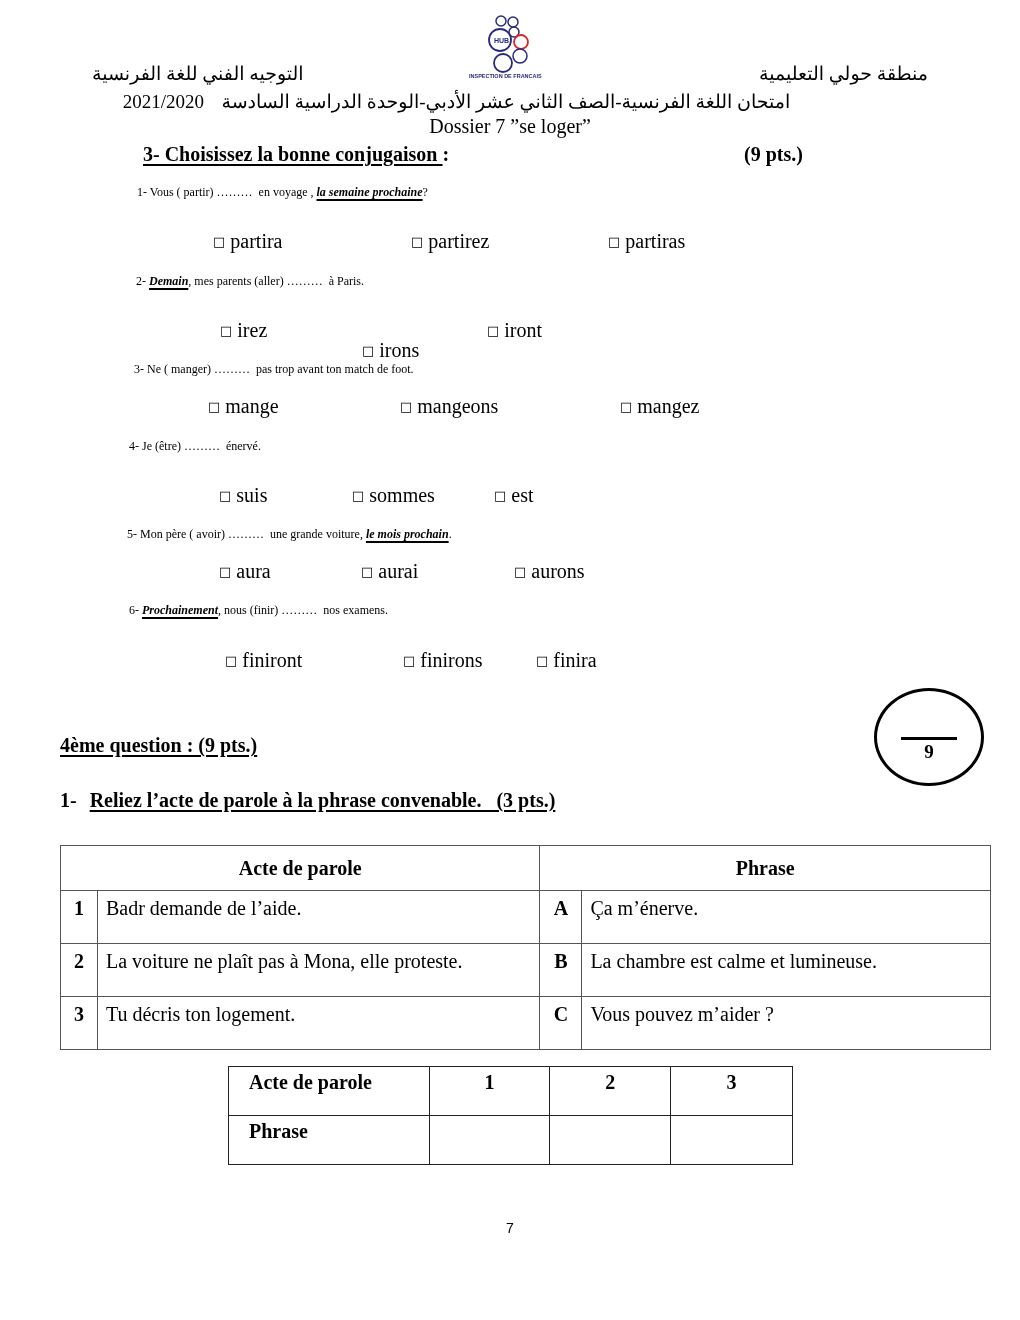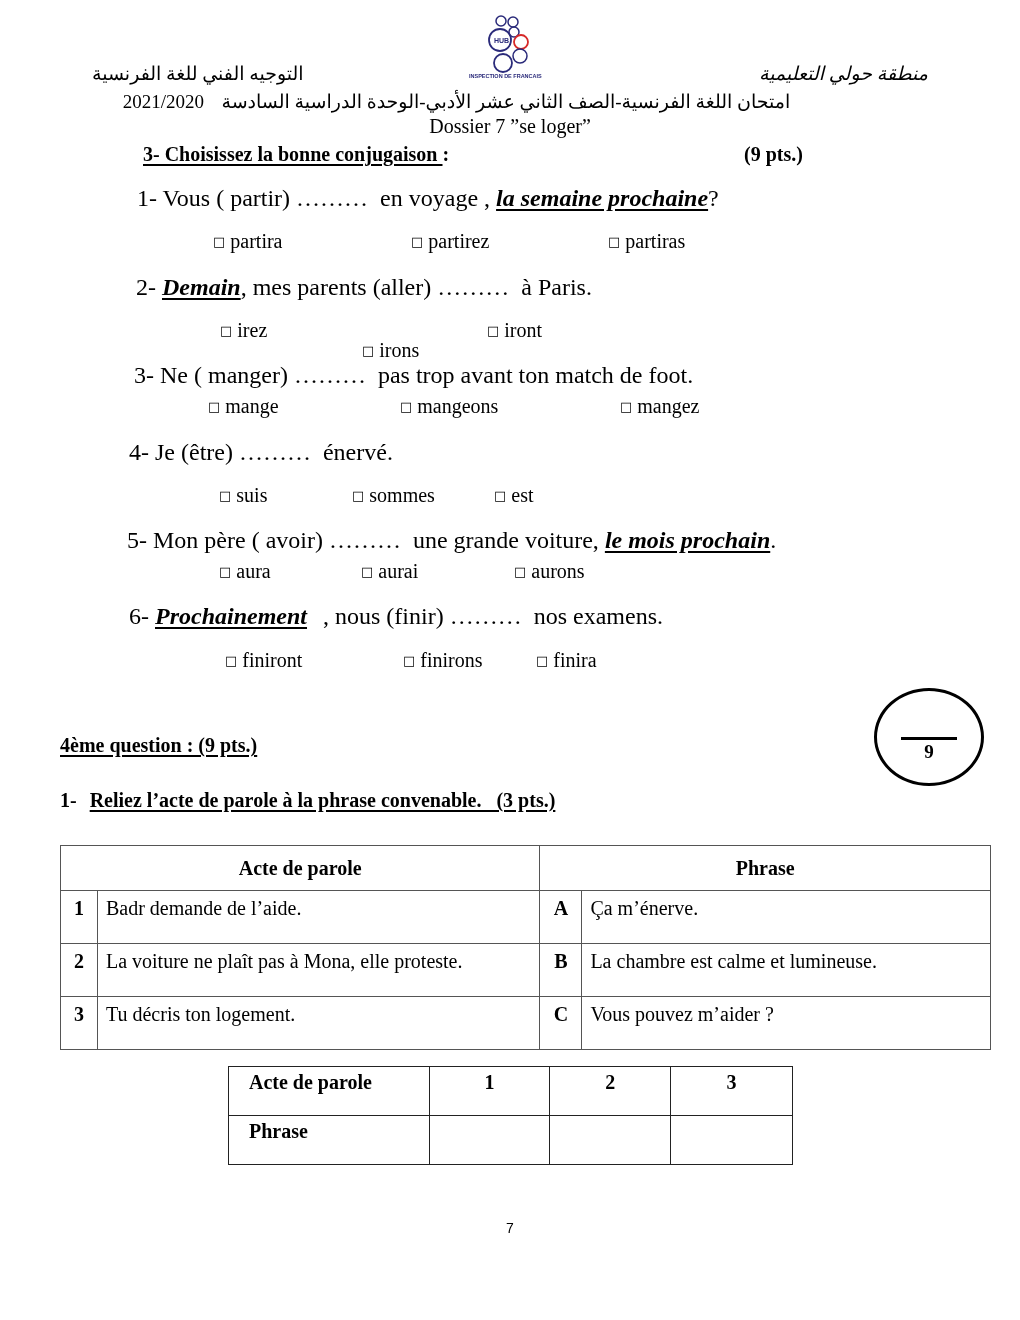--- a/index.html
+++ b/index.html
@@ -1,42 +1,42 @@
 <!DOCTYPE html>
 <html><head>
 <meta charset="utf-8">
 <style>
   html, body { margin:0; padding:0; background:#ffffff; }
   body { width:1020px; height:1320px; position:relative; overflow:hidden;
          font-family:"Liberation Serif", "DejaVu Serif", serif; color:#000; }
   .abs { position:absolute; white-space:nowrap; }
   .hdr-ar { font-size:19px; direction:rtl; }
   .title-line { font-size:19px; }
-  .q { font-size:24px; }
+  .q { font-size:12px; }
   .opt { font-size:20px; }
   .kw { font-weight:bold; font-style:italic; text-decoration:underline; text-decoration-thickness:2px; text-underline-offset:3px; }
   .sec { font-size:20px; font-weight:bold; text-decoration:underline; text-underline-offset:3px; }
   .box { font-family:"DejaVu Sans", sans-serif; font-size:13px; position:relative; top:-2px; margin-right:5px; }
   table { border-collapse:collapse; position:absolute; }
   td, th { border:1.5px solid #555; font-size:20px; vertical-align:top;margin-left:24px; }
   .t1 th { font-weight:bold; text-align:center; height:44px; vertical-align:middle; padding:0; }
   .t1 td { height:46px; padding:6px 9px 0 8px; }
   .t1 td.num { font-weight:bold; text-align:center; padding:6px 0 0 0; }
   .t2 td { border:1.5px solid #222; height:44px; font-weight:bold; padding:4px 0 0 0; }
   .t2 td.lbl { padding-left:20px; text-align:left; }
   .t2 td.c { text-align:center; }
   .score { position:absolute; left:874px; top:688px; width:104px; height:92px; border:3px solid #000; border-radius:50%; }
   .score .bar { position:absolute; left:24px; top:46px; width:56px; height:3px; background:#000; }
   .score .den { position:absolute; left:0; width:100%; top:50px; text-align:center; font-weight:bold; font-size:19px; }
 </style>
 </head>
 <body>
 
 <div class="abs hdr-ar" style="left:92px; top:62px;">التوجيه الفني للغة الفرنسية</div>
-<div class="abs hdr-ar" style="right:92px; top:62px;font-style:italic;">منطقة حولي التعليمية</div>
+<div class="abs hdr-ar" style="right:92px; top:62px;">منطقة حولي التعليمية</div>
 
 <div class="abs" style="left:466px; top:12px; width:90px; height:70px;">
   <svg width="90" height="70" viewBox="0 0 90 70">
     <circle cx="35" cy="9" r="5" fill="none" stroke="#2a2a7a" stroke-width="1.5"></circle>
     <circle cx="47" cy="10" r="5" fill="none" stroke="#2a2a7a" stroke-width="1.5"></circle>
     <circle cx="48" cy="20" r="5" fill="none" stroke="#2a2a7a" stroke-width="1.5"></circle>
     <circle cx="34" cy="28" r="11" fill="none" stroke="#2a2a7a" stroke-width="1.8"></circle>
     <circle cx="55" cy="30" r="7" fill="none" stroke="#d62828" stroke-width="1.8"></circle>
     <circle cx="54" cy="44" r="7" fill="none" stroke="#2a2a7a" stroke-width="1.5"></circle>
     <circle cx="37" cy="51" r="9" fill="none" stroke="#2a2a7a" stroke-width="1.8"></circle>
@@ -86,21 +86,21 @@
 <div class="abs opt" style="left:494px; top:484px;"><span class="box">□</span><span>est</span></div>
 
 <div class="abs q" style="left:127px; top:527px;">
   <span>5- </span><span style="white-space:pre;">Mon père ( avoir) ………  une grande voiture, </span><span class="kw">le mois prochain</span><span>.</span>
 </div>
 <div class="abs opt" style="left:219px; top:560px;"><span class="box">□</span><span>aura</span></div>
 <div class="abs opt" style="left:361px; top:560px;"><span class="box">□</span><span>aurai</span></div>
 <div class="abs opt" style="left:514px; top:560px;"><span class="box">□</span><span>aurons</span></div>
 
 <div class="abs q" style="left:129px; top:603px;">
-  <span>6- </span><span class="kw">Prochainement</span><span style="white-space:pre;padding-left:16px;">, nous (finir) ………  nos examens.</span>
+  <span>6- </span><span class="kw">Prochainement</span><span style="white-space:pre;">, nous (finir) ………  nos examens.</span>
 </div>
 <div class="abs opt" style="left:225px; top:649px;"><span class="box">□</span><span>finiront</span></div>
 <div class="abs opt" style="left:403px; top:649px;"><span class="box">□</span><span>finirons</span></div>
 <div class="abs opt" style="left:536px; top:649px;"><span class="box">□</span><span>finira</span></div>
 
 <div class="abs sec" style="left:60px; top:734px;">4ème question : (9 pts.)</div>
 
 <div class="score">
   <div class="bar"></div>
   <div class="den">9</div>

